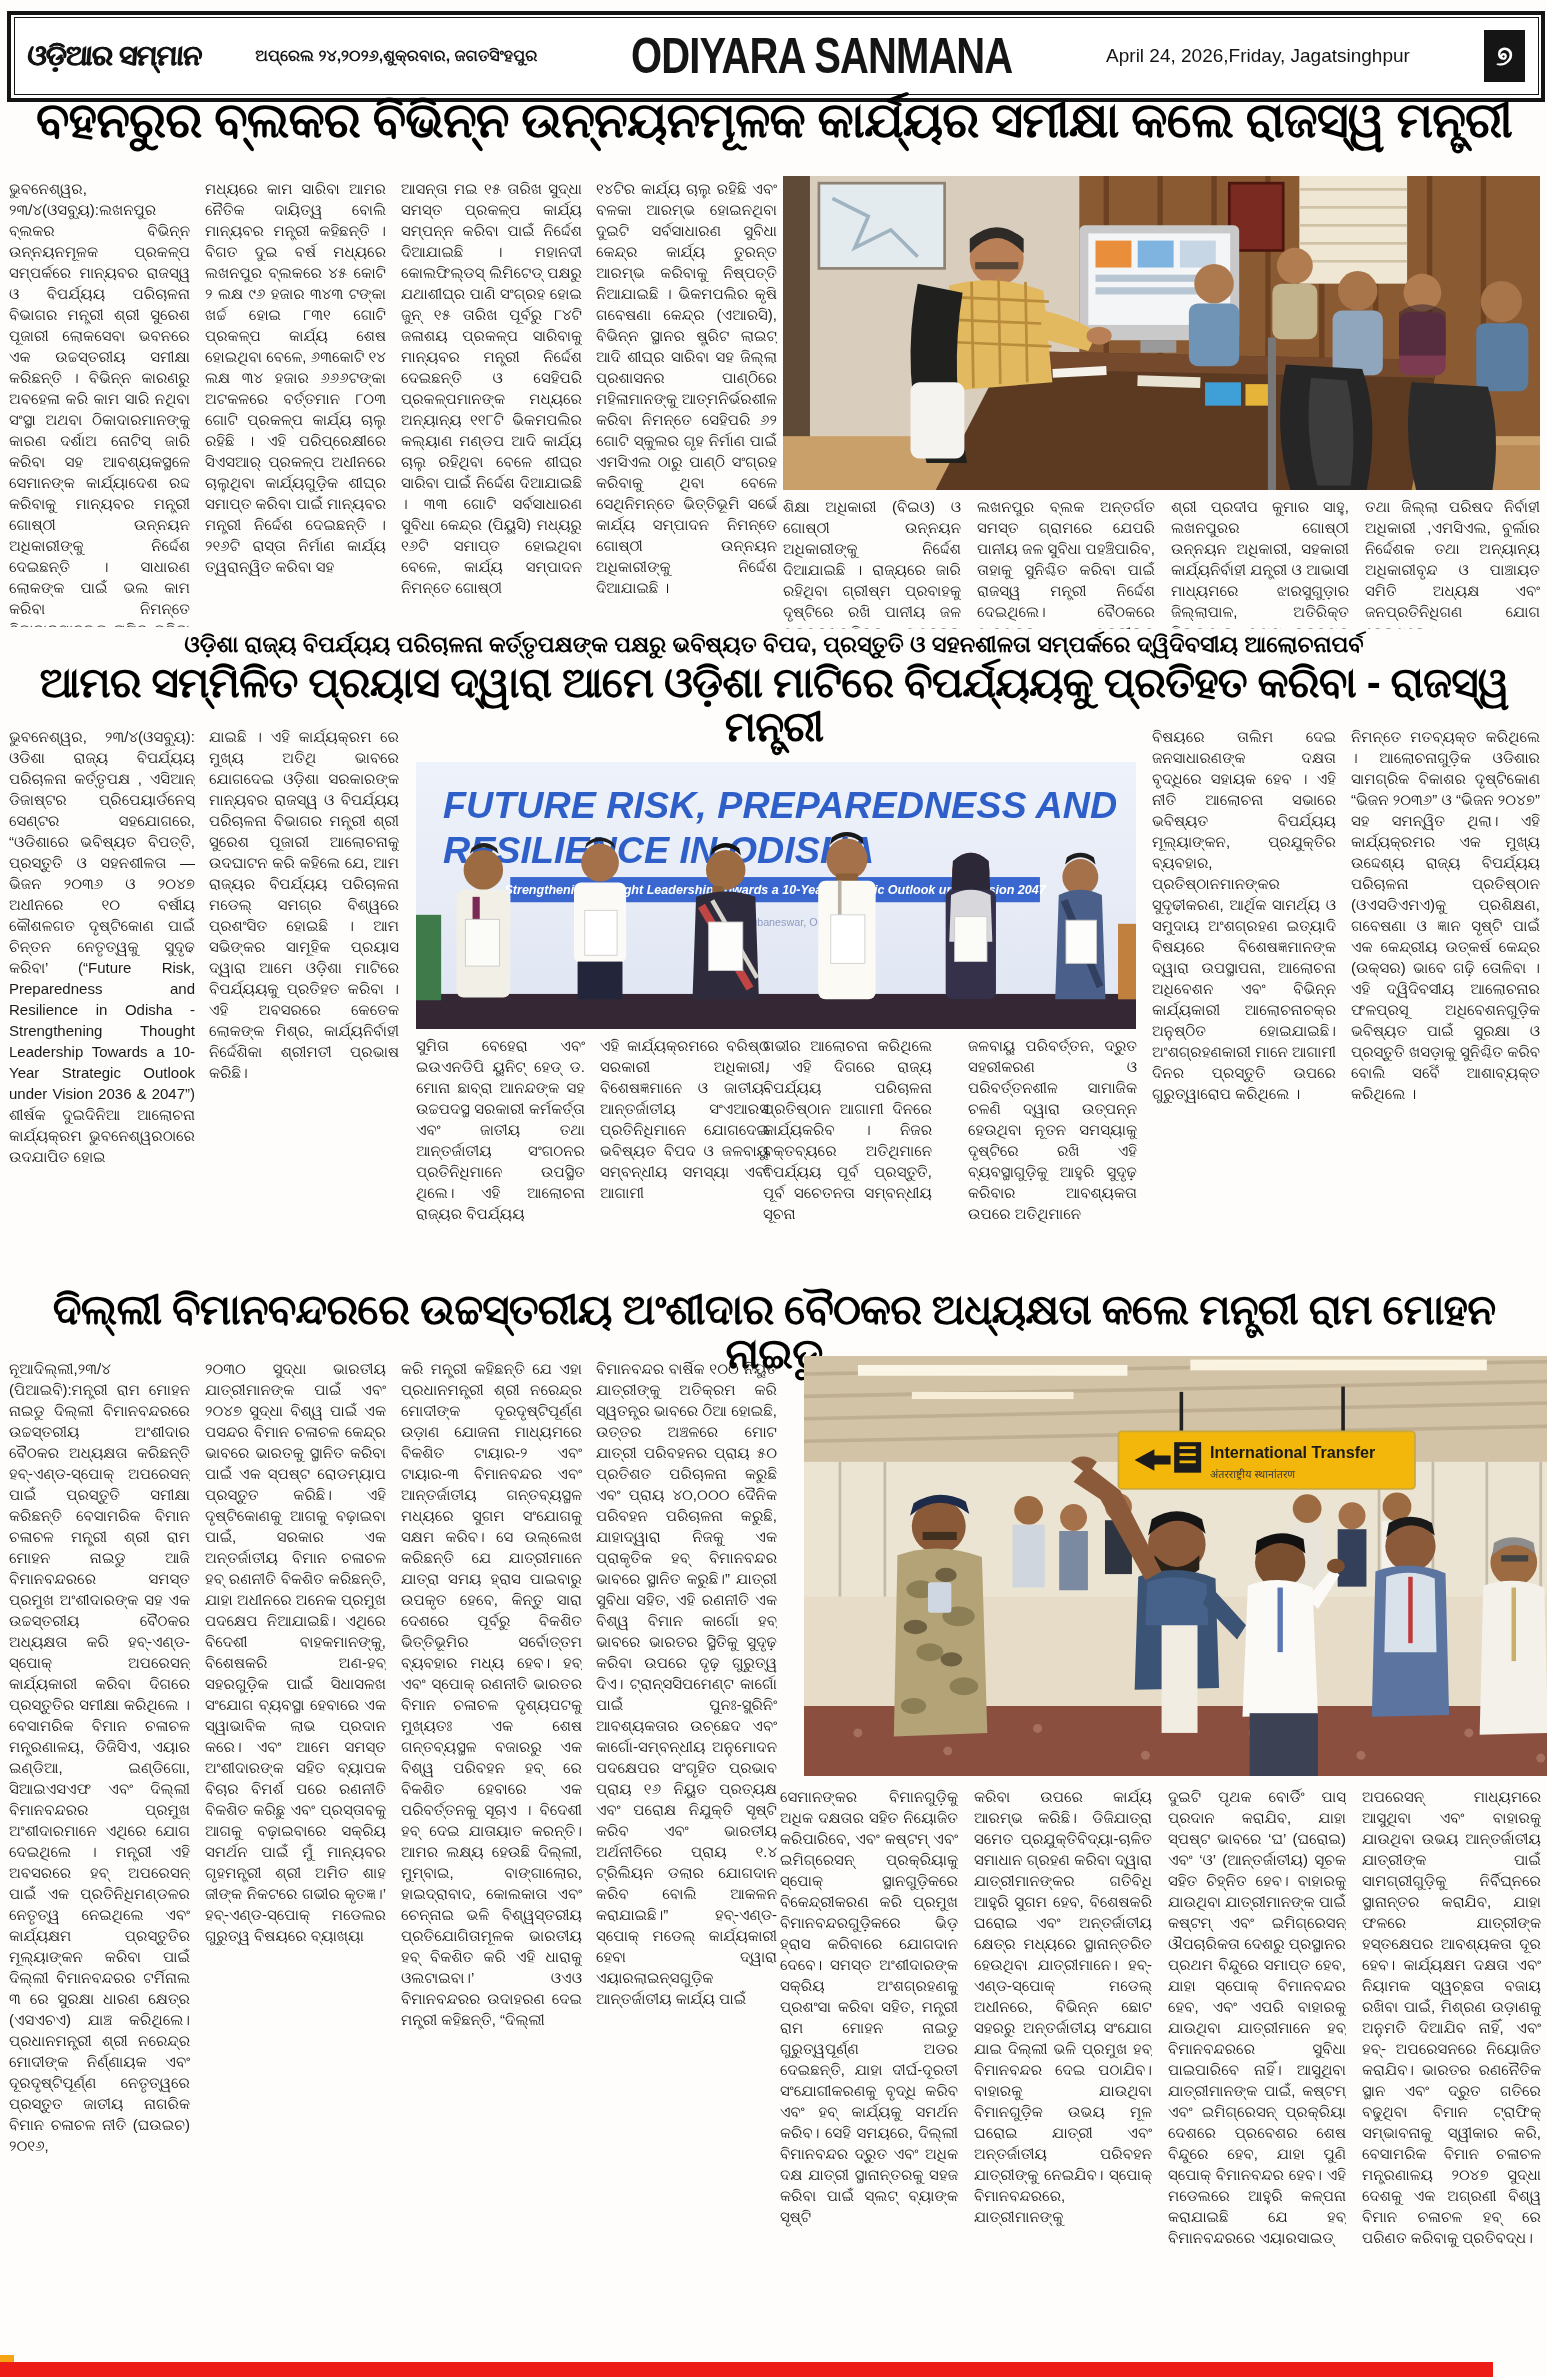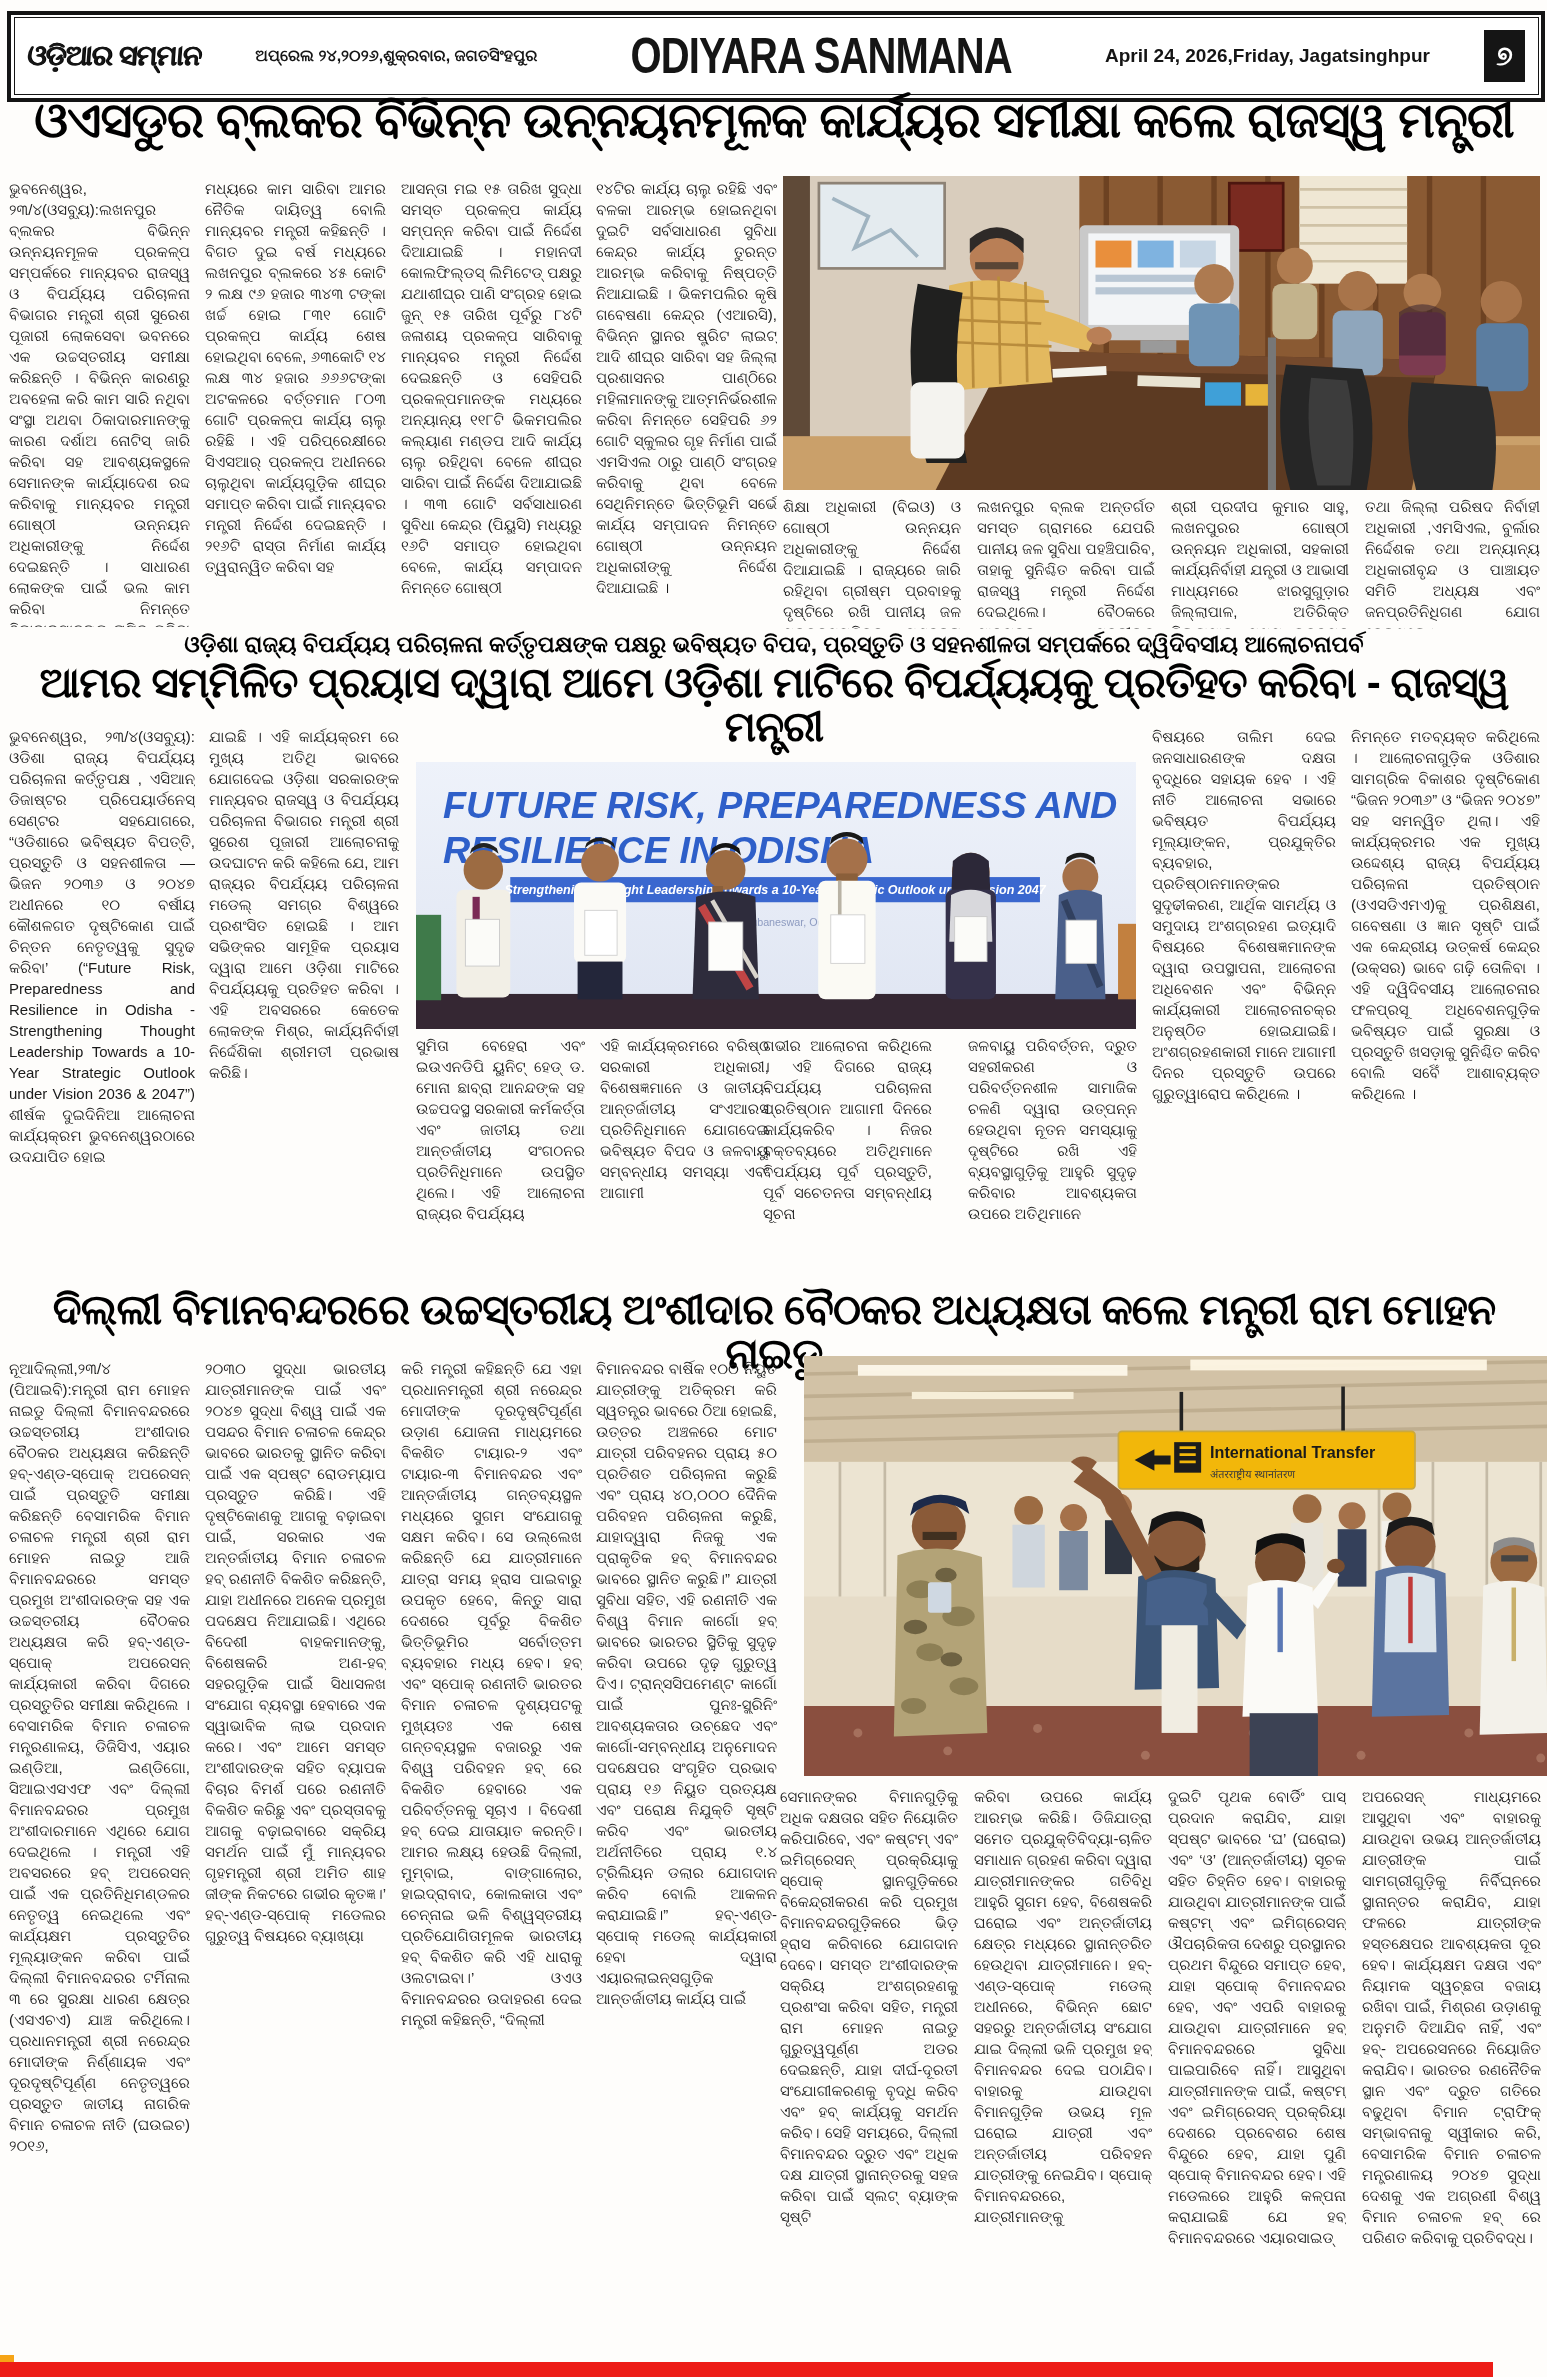--- a/index.html
+++ b/index.html
@@ -8,21 +8,21 @@
   .abs{position:absolute;}
   
   #masthead{left:7.2px;top:10.8px;width:1530px;height:83px;border:4.5px solid #141414;background:#fff;}
   #masthead-inner{position:absolute;left:2.7px;top:2.7px;right:2.7px;bottom:2.7px;border:1.8px solid #141414;
         display:flex;align-items:center;padding:0 12.6px;box-sizing:border-box;}
   .mast-logo{font-weight:900;font-size:28px;letter-spacing:-0.9px;transform:skewX(-4deg);
         text-shadow:0.9px 0 #000;white-space:nowrap;}
   .mast-date-od{font-size:16px;font-weight:700;margin-left:54px;white-space:nowrap;}
   .mast-title{flex:1;text-align:center;font-size:40px;font-weight:900;letter-spacing:-0.9px;
         transform:scaleY(1.25);white-space:nowrap;}
-  .mast-date-en{font-size:19px;font-weight:700;margin-right:54px;white-space:nowrap;}
+  .mast-date-en{font-size:19px;font-weight:400;margin-right:74px;white-space:nowrap;}
   .page-badge{width:41px;height:52px;background:#151515;color:#fff;display:flex;align-items:center;
         justify-content:center;font-size:27px;font-weight:700;}
   
   .headline{left:0;width:1548px;text-align:center;font-weight:800;color:#000;letter-spacing:-0.9px;line-height:1.05;}
   .kicker{left:0;width:1548px;text-align:center;font-weight:700;font-size:22.5px;color:#000;}
   
   .col{font-size:15px;line-height:1.40;text-align:justify;overflow:hidden;color:#1a1a1a;
        word-break:break-word;hyphens:auto;}
   
   .photo{overflow:hidden;background:#84cc16;}
@@ -38,21 +38,21 @@
   <div class="abs" id="masthead">
     <div id="masthead-inner">
       <div class="mast-logo">ଓଡ଼ିଆର ସମ୍ମାନ</div>
       <div class="mast-date-od">ଅପ୍ରେଲ ୨୪,୨୦୨୬,ଶୁକ୍ରବାର, ଜଗତସିଂହପୁର</div>
       <div class="mast-title">ODIYARA SANMANA</div>
       <div class="mast-date-en">April 24, 2026,Friday, Jagatsinghpur</div>
       <div class="page-badge">୭</div>
     </div>
   </div>
 
-  <div class="abs headline" style="top:95px;font-size:49px;">ଓଏସଡୁର ବ୍ଲକର ବିଭିନ୍ନ ଉନ୍ନୟନମୂଳକ କାର୍ଯ୍ୟର ସମୀକ୍ଷା କଲେ ରାଜସ୍ୱ ମନ୍ତ୍ରୀ</div>
+  <div class="abs headline" style="top:95px;font-size:49px;">ବହନରୁର ବ୍ଲକର ବିଭିନ୍ନ ଉନ୍ନୟନମୂଳକ କାର୍ଯ୍ୟର ସମୀକ୍ଷା କଲେ ରାଜସ୍ୱ ମନ୍ତ୍ରୀ</div>
 
   <div class="abs col" style="left:9px;top:178px;width:181px;height:449px;">ଭୁବନେଶ୍ୱର, ୨୩/୪(ଓସବ୍ୟୁ):ଲଖନପୁର ବ୍ଲକର ବିଭିନ୍ନ ଉନ୍ନୟନମୂଳକ ପ୍ରକଳ୍ପ ସମ୍ପର୍କରେ ମାନ୍ୟବର ରାଜସ୍ୱ ଓ ବିପର୍ଯ୍ୟୟ ପରିଚାଳନା ବିଭାଗର ମନ୍ତ୍ରୀ ଶ୍ରୀ ସୁରେଶ ପୂଜାରୀ ଲୋକସେବା ଭବନରେ ଏକ ଉଚ୍ଚସ୍ତରୀୟ ସମୀକ୍ଷା କରିଛନ୍ତି । ବିଭିନ୍ନ କାରଣରୁ ଅବହେଳା କରି କାମ ସାରି ନଥିବା ସଂସ୍ଥା ଅଥବା ଠିକାଦାରମାନଙ୍କୁ କାରଣ ଦର୍ଶାଅ ନୋଟିସ୍ ଜାରି କରିବା ସହ ଆବଶ୍ୟକସ୍ଥଳେ ସେମାନଙ୍କ କାର୍ଯ୍ୟାଦେଶ ରଦ୍ଦ କରିବାକୁ ମାନ୍ୟବର ମନ୍ତ୍ରୀ ଗୋଷ୍ଠୀ ଉନ୍ନୟନ ଅଧିକାରୀଙ୍କୁ ନିର୍ଦ୍ଦେଶ ଦେଇଛନ୍ତି । ସାଧାରଣ ଲୋକଙ୍କ ପାଇଁ ଭଲ କାମ କରିବା ନିମନ୍ତେ ଠିକାଦାରମାନଙ୍କୁ ତାଗିଦ୍ କରିବା ସହ ଧାର୍ଯ୍ୟ ସମୟ</div>
   <div class="abs col" style="left:205px;top:178px;width:181px;height:449px;">ମଧ୍ୟରେ କାମ ସାରିବା ଆମର ନୈତିକ ଦାୟିତ୍ୱ ବୋଲି ମାନ୍ୟବର ମନ୍ତ୍ରୀ କହିଛନ୍ତି । ବିଗତ ଦୁଇ ବର୍ଷ ମଧ୍ୟରେ ଲଖନପୁର ବ୍ଲକରେ ୪୫ କୋଟି ୨ ଲକ୍ଷ ୯୬ ହଜାର ୩୪୩ ଟଙ୍କା ଖର୍ଚ୍ଚ ହୋଇ ୮୩୧ ଗୋଟି ପ୍ରକଳ୍ପ କାର୍ଯ୍ୟ ଶେଷ ହୋଇଥିବା ବେଳେ, ୬୩କୋଟି ୧୪ ଲକ୍ଷ ୩୪ ହଜାର ୬୬୬ଟଙ୍କା ଅଟକଳରେ ବର୍ତ୍ତମାନ ୮୦୩ ଗୋଟି ପ୍ରକଳ୍ପ କାର୍ଯ୍ୟ ଚାଲୁ ରହିଛି । ଏହି ପରିପ୍ରେକ୍ଷୀରେ ସିଏସଆର୍ ପ୍ରକଳ୍ପ ଅଧୀନରେ ଚାଲୁଥିବା କାର୍ଯ୍ୟଗୁଡ଼ିକ ଶୀଘ୍ର ସମାପ୍ତ କରିବା ପାଇଁ ମାନ୍ୟବର ମନ୍ତ୍ରୀ ନିର୍ଦ୍ଦେଶ ଦେଇଛନ୍ତି । ୨୧୬ଟି ରାସ୍ତା ନିର୍ମାଣ କାର୍ଯ୍ୟ ତ୍ୱରାନ୍ୱିତ କରିବା ସହ</div>
   <div class="abs col" style="left:401px;top:178px;width:181px;height:449px;">ଆସନ୍ତା ମଇ ୧୫ ତାରିଖ ସୁଦ୍ଧା ସମସ୍ତ ପ୍ରକଳ୍ପ କାର୍ଯ୍ୟ ସମ୍ପନ୍ନ କରିବା ପାଇଁ ନିର୍ଦ୍ଦେଶ ଦିଆଯାଇଛି । ମହାନଦୀ କୋଲଫିଲ୍ଡସ୍ ଲିମିଟେଡ୍ ପକ୍ଷରୁ ଯଥାଶୀଘ୍ର ପାଣି ସଂଗ୍ରହ ହୋଇ ଜୁନ୍ ୧୫ ତାରିଖ ପୂର୍ବରୁ ୮୪ଟି ଜଳାଶୟ ପ୍ରକଳ୍ପ ସାରିବାକୁ ମାନ୍ୟବର ମନ୍ତ୍ରୀ ନିର୍ଦ୍ଦେଶ ଦେଇଛନ୍ତି ଓ ସେହିପରି ପ୍ରକଳ୍ପମାନଙ୍କ ମଧ୍ୟରେ ଅନ୍ୟାନ୍ୟ ୧୧୮ଟି ଭିକମପଲିର କଲ୍ୟାଣ ମଣ୍ଡପ ଆଦି କାର୍ଯ୍ୟ ଚାଲୁ ରହିଥିବା ବେଳେ ଶୀଘ୍ର ସାରିବା ପାଇଁ ନିର୍ଦ୍ଦେଶ ଦିଆଯାଇଛି । ୩୩ ଗୋଟି ସର୍ବସାଧାରଣ ସୁବିଧା କେନ୍ଦ୍ର (ପିୟୁସି) ମଧ୍ୟରୁ ୧୬ଟି ସମାପ୍ତ ହୋଇଥିବା ବେଳେ, କାର୍ଯ୍ୟ ସମ୍ପାଦନ ନିମନ୍ତେ ଗୋଷ୍ଠୀ</div>
   <div class="abs col" style="left:596px;top:178px;width:181px;height:449px;">୧୪ଟିର କାର୍ଯ୍ୟ ଚାଲୁ ରହିଛି ଏବଂ ବଳକା ଆରମ୍ଭ ହୋଇନଥିବା ଦୁଇଟି ସର୍ବସାଧାରଣ ସୁବିଧା କେନ୍ଦ୍ର କାର୍ଯ୍ୟ ତୁରନ୍ତ ଆରମ୍ଭ କରିବାକୁ ନିଷ୍ପତ୍ତି ନିଆଯାଇଛି । ଭିକମପଲିର କୃଷି ଗବେଷଣା କେନ୍ଦ୍ର (ଏଆରସି), ବିଭିନ୍ନ ସ୍ଥାନର ଷ୍ଟ୍ରିଟ ଲାଇଟ୍ ଆଦି ଶୀଘ୍ର ସାରିବା ସହ ଜିଲ୍ଲା ପ୍ରଶାସନର ପାଣ୍ଠିରେ ମହିଳାମାନଙ୍କୁ ଆତ୍ମନିର୍ଭରଶୀଳ କରିବା ନିମନ୍ତେ ସେହିପରି ୬୨ ଗୋଟି ସ୍କୁଲର ଗୃହ ନିର୍ମାଣ ପାଇଁ ଏମସିଏଲ ଠାରୁ ପାଣ୍ଠି ସଂଗ୍ରହ କରିବାକୁ ଥିବା ବେଳେ ସେଥିନିମନ୍ତେ ଭିତ୍ତିଭୂମି ସର୍ଭେ କାର୍ଯ୍ୟ ସମ୍ପାଦନ ନିମନ୍ତେ ଗୋଷ୍ଠୀ ଉନ୍ନୟନ ଅଧିକାରୀଙ୍କୁ ନିର୍ଦ୍ଦେଶ ଦିଆଯାଇଛି ।</div>
 
   <div class="abs photo" style="left:783px;top:176px;width:757px;height:314px;">
     <svg width="757" height="314" viewBox="0 0 843 350" preserveAspectRatio="none">
       <rect width="843" height="350" fill="#d9cdbd"></rect>
       <rect x="0" y="0" width="30" height="350" fill="#5f4a38"></rect>

